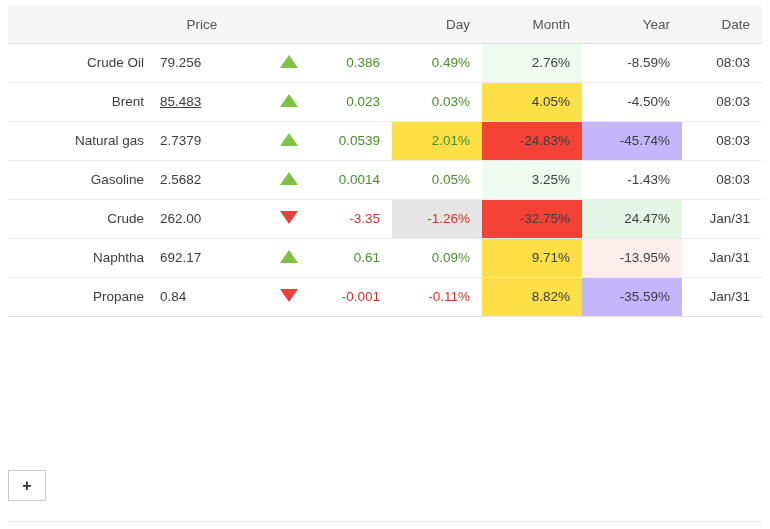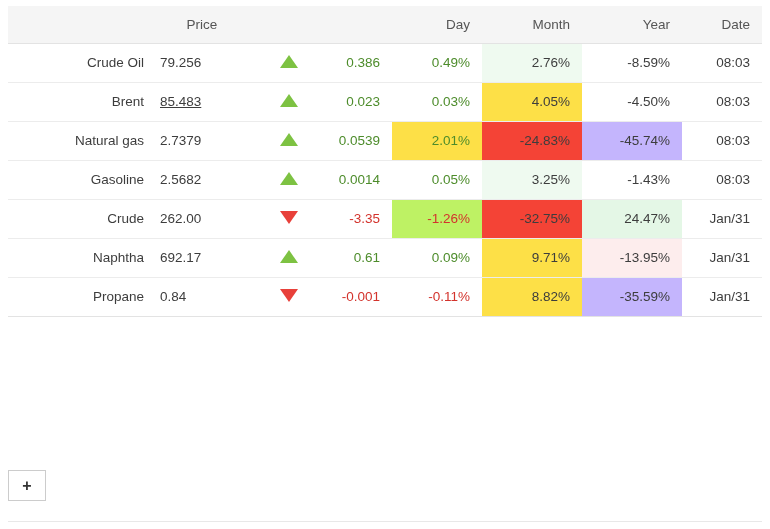--- a/index.html
+++ b/index.html
@@ -69,21 +69,21 @@
     border-right: 9px solid transparent;
   }
   .tri.up { border-bottom: 13px solid #7dc242; }
   .tri.down { border-top: 13px solid #e8403a; }
 
   
   .tint-g1 { background: #effaf0; }
   .tint-g2 { background: #e4f7e6; }
   .tint-g3 { background: #fde047; }
   .tint-r1 { background: #fdeded; }
-  .tint-r2 { background: #bef264; }
+  .tint-r2 { background: #e5e5e5; }
   .tint-r3 { background: #c4b5fd; }
   .tint-r4 { background: #f44336; }
 
   .footer-bar {
     position: absolute;
     left: 8px; top: 470px;
     width: 754px;
     height: 50px;
   }
   .add-btn {

